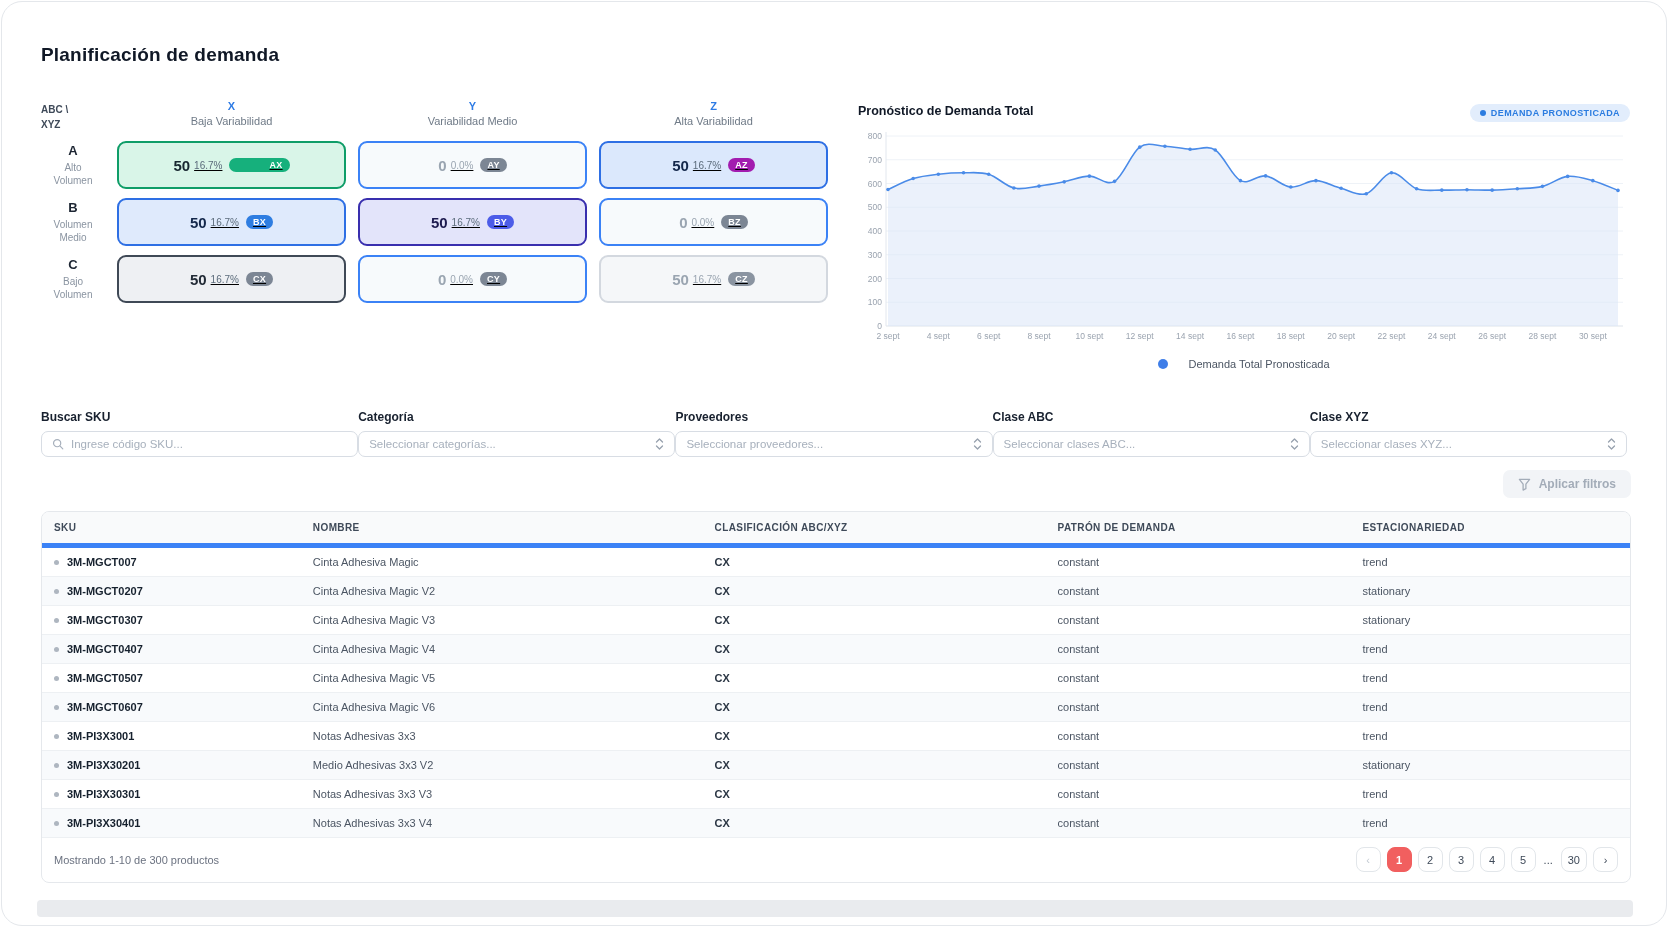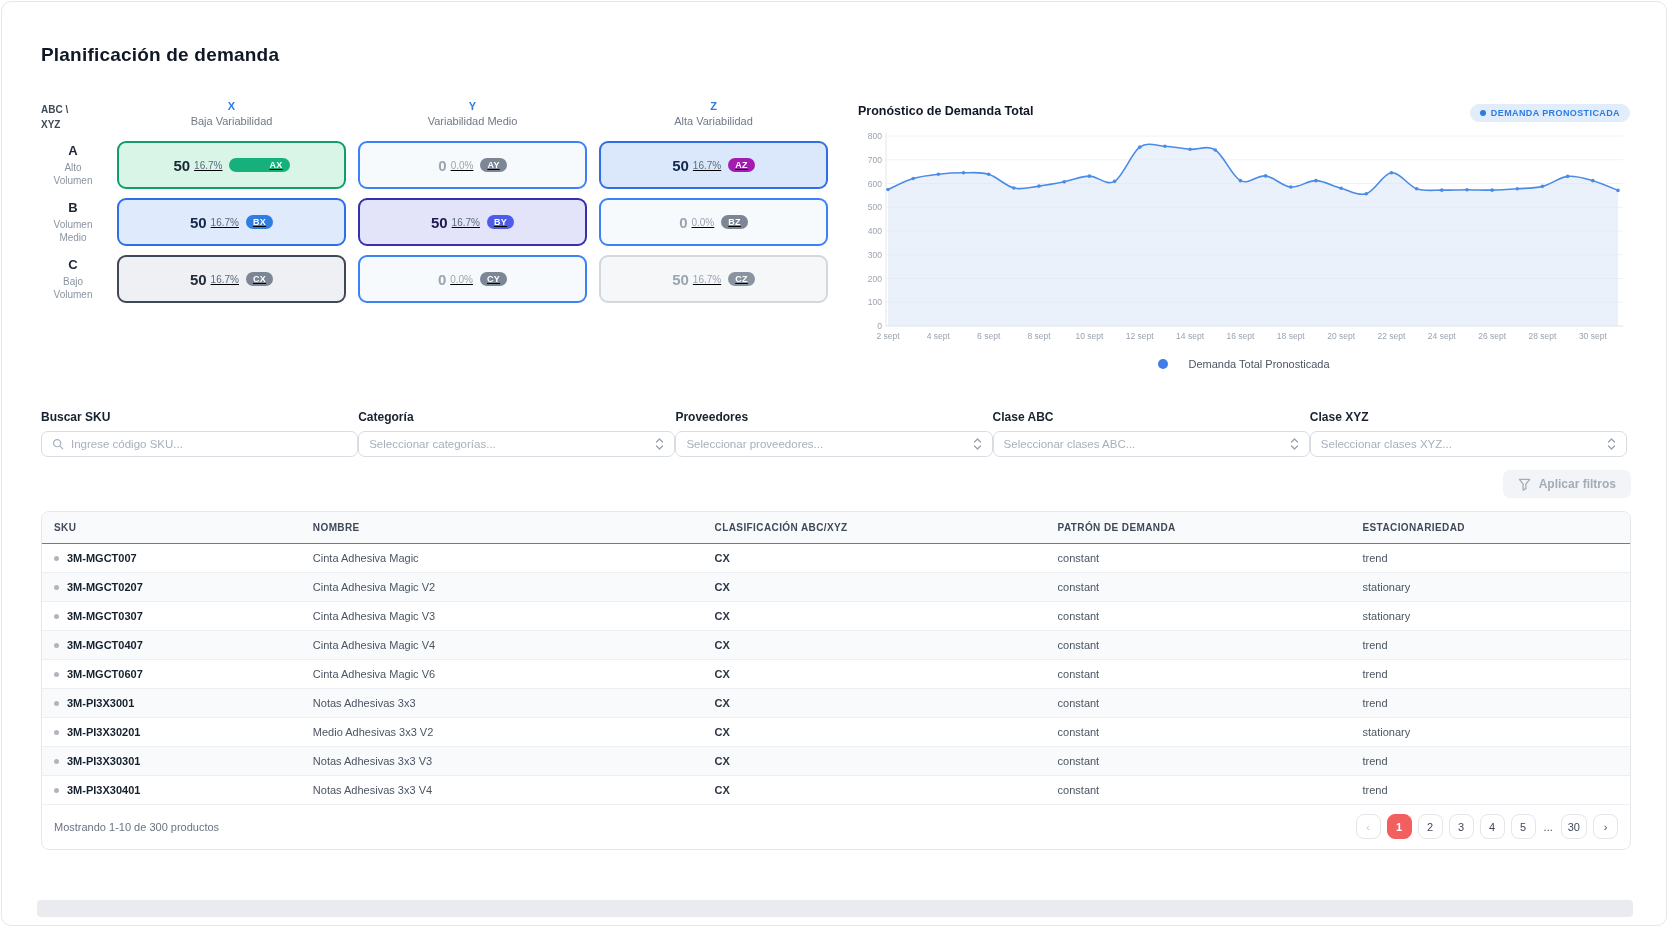--- a/index.html
+++ b/index.html
@@ -1,17 +1,17 @@
 <!DOCTYPE html>
 <html><head>
 <meta charset="utf-8">
 <style>
   * { box-sizing: border-box; margin: 0; padding: 0; }
   html,body { width:1668px; height:927px; background:#fff; font-family:"Liberation Sans","DejaVu Sans",sans-serif; }
-  .app { position:relative; width:1666px; height:925px; margin:1px; border:1px solid #e4e7eb; border-radius:10px; background:#fff; overflow:hidden; }
+  .app { position:relative; width:1666px; height:925px; margin:1px; border:1px solid #e4e7eb; border-radius:21px; background:#fff; overflow:hidden; }
 
   .page-title { margin:42px 0 0 39px; font-size:19px; font-weight:bold; color:#101826; letter-spacing:.2px; }
 
   .top { display:flex; gap:30px; margin:32px 39px 0 39px; }
 
   
   .matrix-grid { display:grid; grid-template-columns:64px 229px 229px 229px; column-gap:12px; row-gap:9px; }
   .m-corner { font-size:10px; font-weight:bold; color:#3f4a59; line-height:1.5; padding-top:4px; }
   .m-colhead { text-align:center; padding-top:2px; }
   .m-colhead .key { display:block; font-size:11px; font-weight:bold; color:#2e7be5; }
@@ -39,21 +39,21 @@
   .f-group { flex:1; }
   .f-label { font-size:12px; font-weight:bold; color:#18212f; margin-bottom:7px; }
   .f-control { height:26px; border:1px solid #d8dde4; border-radius:7px; background:#fff; display:flex; align-items:center; padding:0 10px; gap:7px; color:#a7b0bc; font-size:11.5px; cursor:text; }
   .f-control.select { justify-content:space-between; cursor:pointer; }
   .apply-row { display:flex; justify-content:flex-end; margin:13px 35px 0 39px; }
   .apply-btn { display:flex; align-items:center; gap:8px; background:#f2f4f7; border:none; border-radius:7px; padding:7px 15px; font-family:inherit; font-size:12px; font-weight:bold; color:#a3acb8; cursor:pointer; }
 
   
   .table-card { margin:13px 35px 0 39px; border:1px solid #e5e8ec; border-radius:8px; overflow:hidden; }
   table { width:100%; border-collapse:collapse; }
-  thead th { background:#f9fafb; text-align:left; font-size:10px; font-weight:bold; letter-spacing:.4px; color:#3f4a59; padding:10px 12px; border-bottom:1px solid #3b82f6; text-transform:uppercase; }
+  thead th { background:#f9fafb; text-align:left; font-size:10px; font-weight:bold; letter-spacing:.4px; color:#3f4a59; padding:10px 12px; border-bottom:5px solid #3b82f6; text-transform:uppercase; }
   tbody td { padding:8px 12px; font-size:11px; color:#4b5563; border-bottom:1px solid #edf0f3; }
   tbody tr:nth-child(even) { background:#f8fafc; }
   tbody tr { cursor:pointer; }
   td.sku { font-weight:bold; color:#16212e; }
   .row-dot { display:inline-block; width:5px; height:5px; border-radius:50%; background:#aeb6c0; margin-right:8px; vertical-align:1px; }
   td.clasif { font-weight:bold; color:#2b3644; }
   .col-sku{width:16.3%} .col-nombre{width:25.3%} .col-clasif{width:21.6%} .col-patron{width:19.2%} .col-estac{width:17.6%}
 
   .table-footer { display:flex; align-items:center; justify-content:space-between; padding:9px 12px 10px 12px; }
   .results-count { font-size:11px; color:#6b7280; }
@@ -350,20 +350,27 @@
             <td>stationary</td>
           </tr>
           <tr>
             <td class="sku"><span class="row-dot"></span>3M-MGCT0407</td>
             <td>Cinta Adhesiva Magic V4</td>
             <td class="clasif">CX</td>
             <td>constant</td>
             <td>trend</td>
           </tr>
           <tr>
+            <td class="sku"><span class="row-dot"></span>3M-MGCT0507</td>
+            <td>Cinta Adhesiva Magic V5</td>
+            <td class="clasif">CX</td>
+            <td>constant</td>
+            <td>trend</td>
+          </tr>
+          <tr>
             <td class="sku"><span class="row-dot"></span>3M-MGCT0607</td>
             <td>Cinta Adhesiva Magic V6</td>
             <td class="clasif">CX</td>
             <td>constant</td>
             <td>trend</td>
           </tr>
           <tr>
             <td class="sku"><span class="row-dot"></span>3M-PI3X3001</td>
             <td>Notas Adhesivas 3x3</td>
             <td class="clasif">CX</td>

